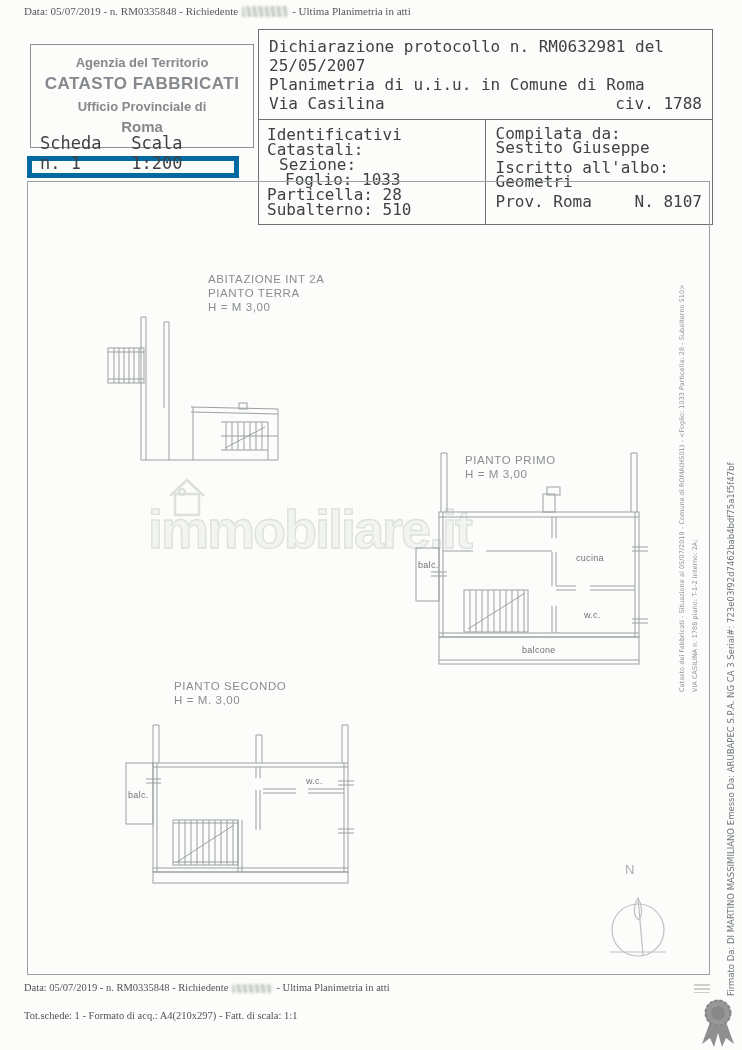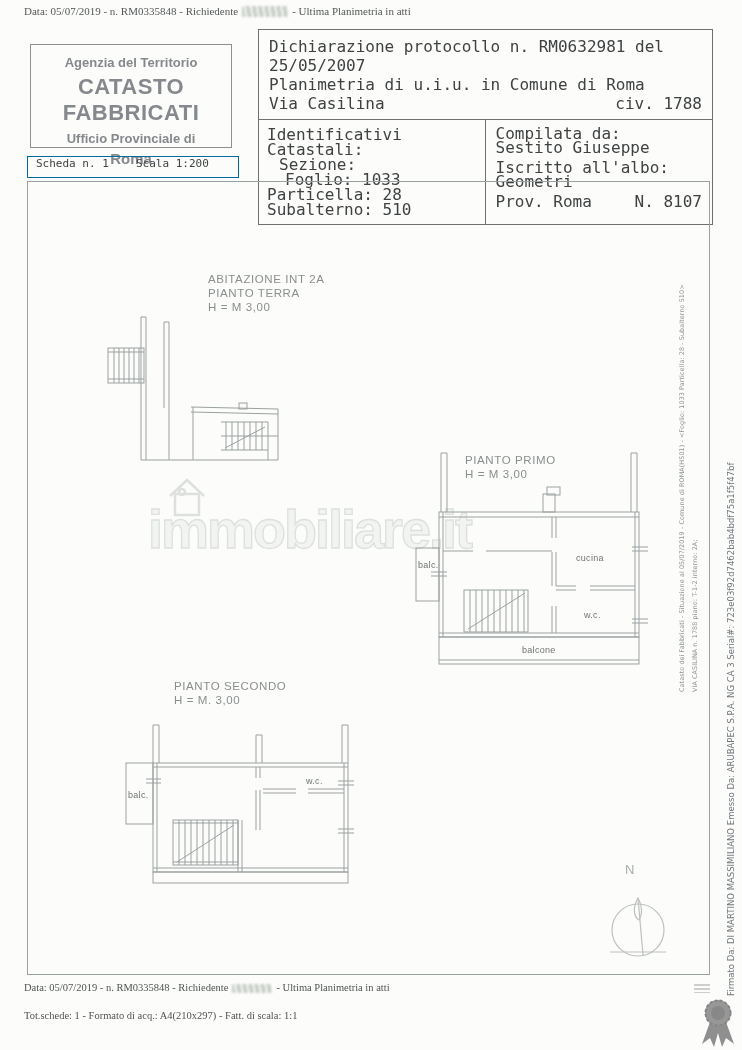--- a/index.html
+++ b/index.html
@@ -18,47 +18,47 @@
   }
   .stamp-blob{
     display:inline-block;width:46px;height:11px;vertical-align:-2px;margin:0 4px;
     background:
       repeating-linear-gradient(80deg,#b9c0ba 0 3px,#e8ebe6 3px 6px),
       linear-gradient(#d9ded8,#cfd5cf);
     filter:blur(1.2px);border-radius:2px;opacity:.8;
   }
   
   .agency-box{
-    left:30px;top:44px;width:202px;height:104px;
+    left:30px;top:44px;width:224px;height:104px;
     border:1px solid #8e9092;color:#85888c;text-align:center;
     padding-top:10px;box-sizing:border-box;
   }
   .agency-box .l1{font-size:13px;font-weight:bold;}
-  .agency-box .l2{font-size:22px;font-weight:bold;letter-spacing:.5px;margin-top:4px;}
+  .agency-box .l2{font-size:17px;font-weight:bold;letter-spacing:.5px;margin-top:4px;}
   .agency-box .l3{font-size:13px;font-weight:bold;margin-top:5px;}
   .agency-box .l4{font-size:15px;font-weight:bold;margin-top:4px;}
   
   .info-table{
     left:258px;top:29px;width:455px;border:1px solid #6e7172;
     font-family:"DejaVu Sans Mono",monospace;font-size:16px;color:#3f4243;
     box-sizing:border-box;background:transparent;
   }
   .info-table .sec1{padding:7px 10px 6px 10px;line-height:19px;}
   .row-flex{display:flex;justify-content:space-between;}
   .info-table .sec2{display:flex;border-top:1px solid #6e7172;}
   .info-table .cell-l{width:50%;border-right:1px solid #6e7172;padding:7px 8px;line-height:15px;box-sizing:border-box;}
   .info-table .cell-r{flex:1;padding:7px 10px;line-height:14px;box-sizing:border-box;}
   .ind1{padding-left:12px;}
   .ind2{padding-left:18px;}
   .gap6{height:6px;}
   
   .scheda-box{
-    left:27px;top:156px;width:212px;height:22px;border:1px solid #0369a1;
-    font-family:"DejaVu Sans Mono",monospace;font-size:11px;color:#3f4243;
-    display:flex;align-items:flex-start;box-sizing:border-box;
+    left:27px;top:156px;width:212px;height:22px;border:5px solid #0369a1;
+    font-family:"DejaVu Sans Mono",monospace;font-size:17px;color:#3f4243;
+    display:flex;align-items:flex-end;box-sizing:border-box;
   }
   .scheda-box .sheet{padding-left:8px;width:100px;}
   
   .main-area{
     left:27px;top:181px;width:681px;height:792px;
     border:1px solid #9aa1a1;box-sizing:content-box;
   }
   .watermark{
     left:120px;top:316px;
     font-size:54px;font-weight:bold;letter-spacing:-2px;

